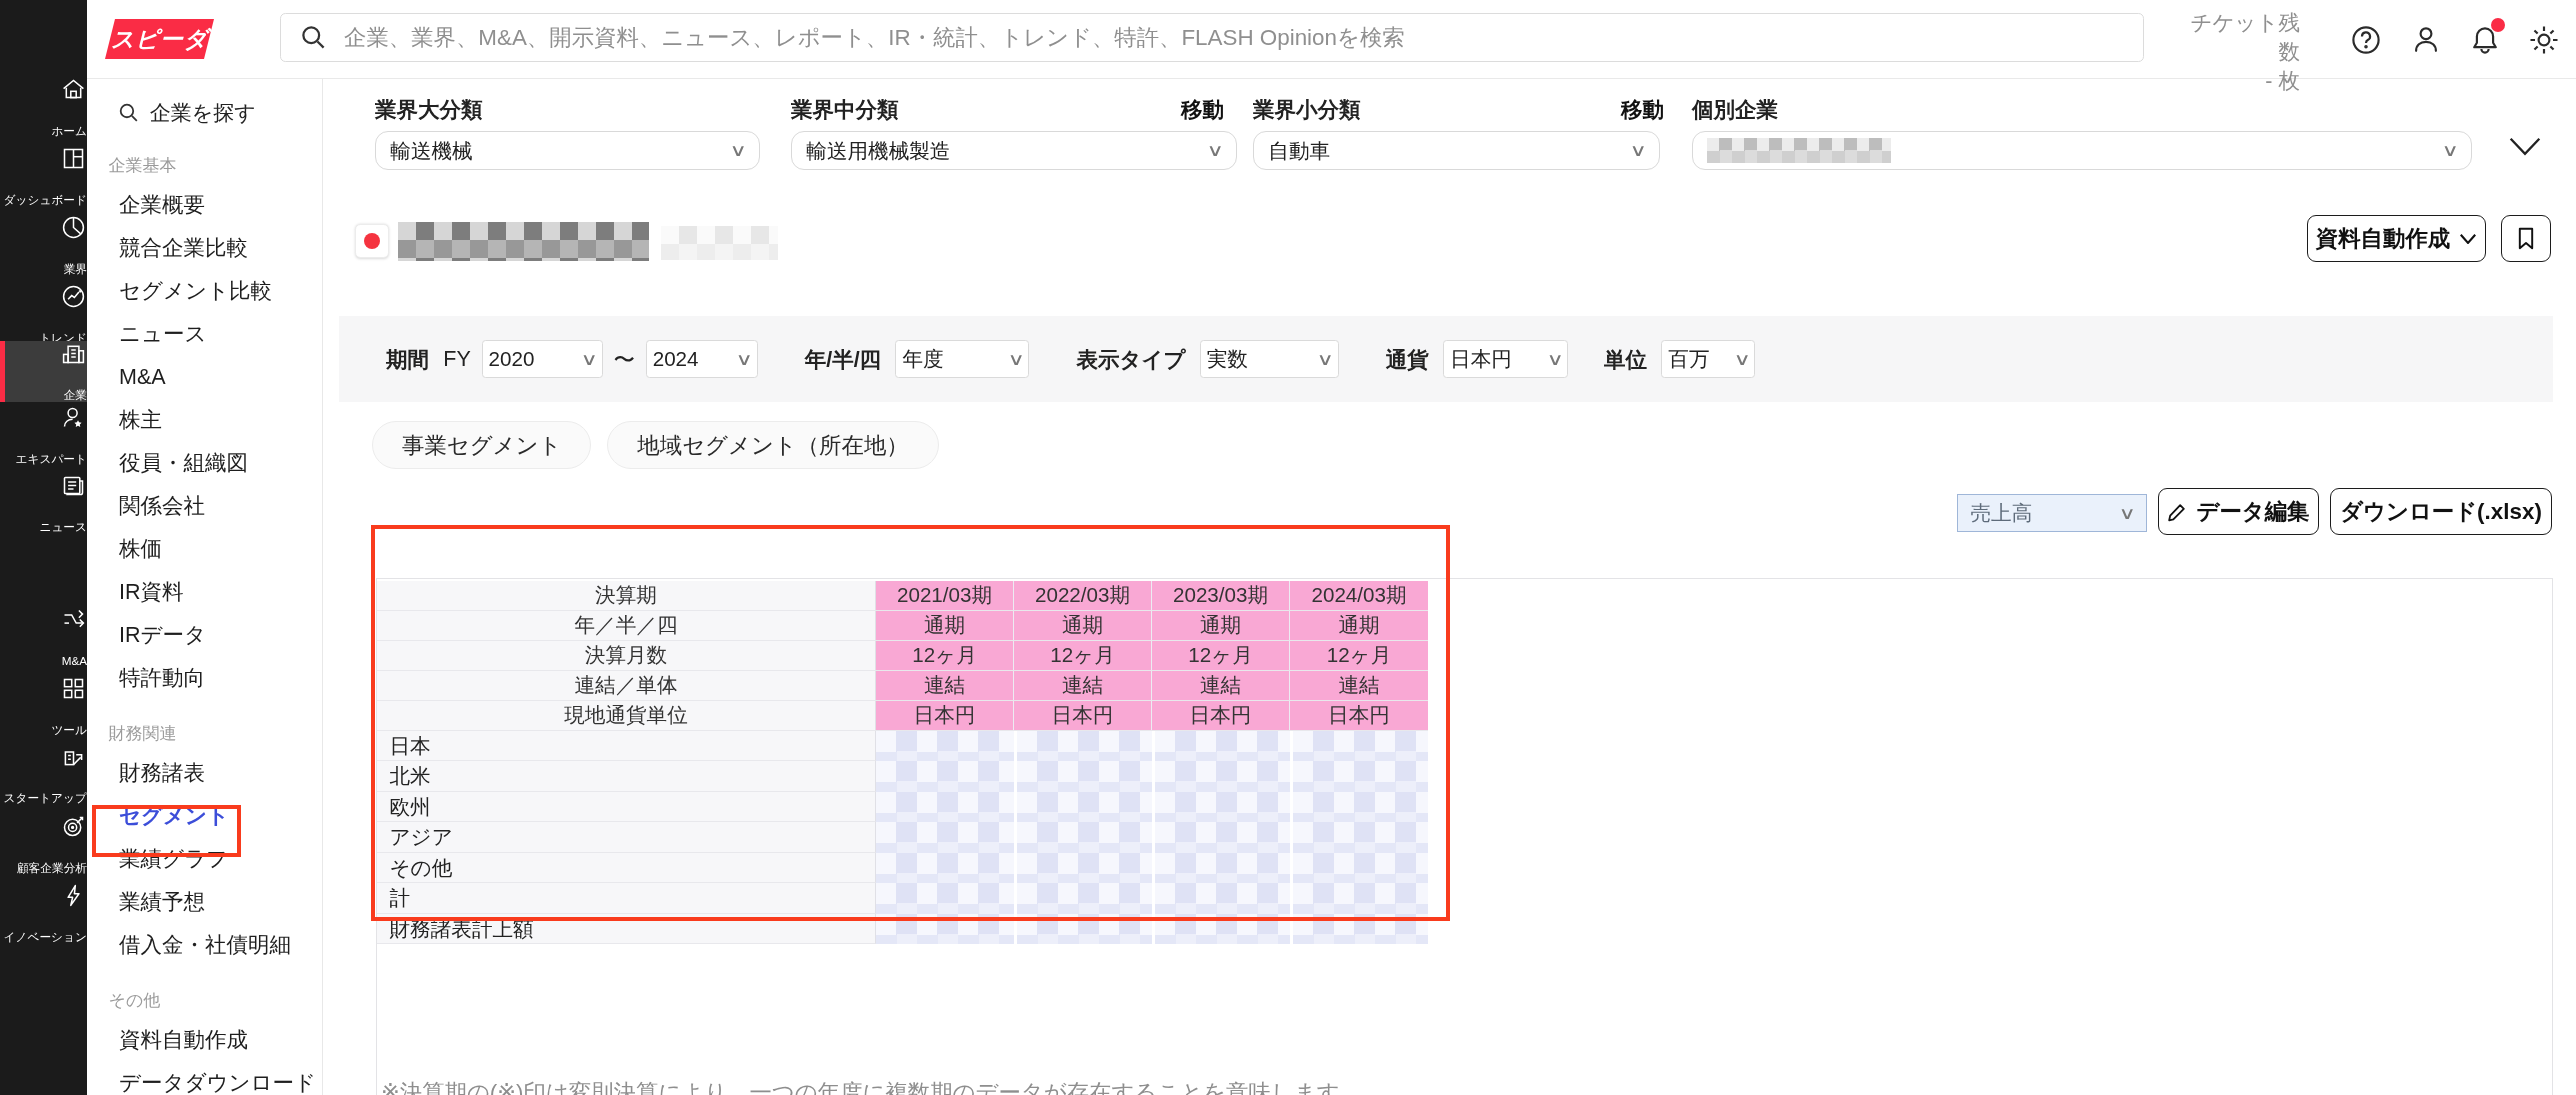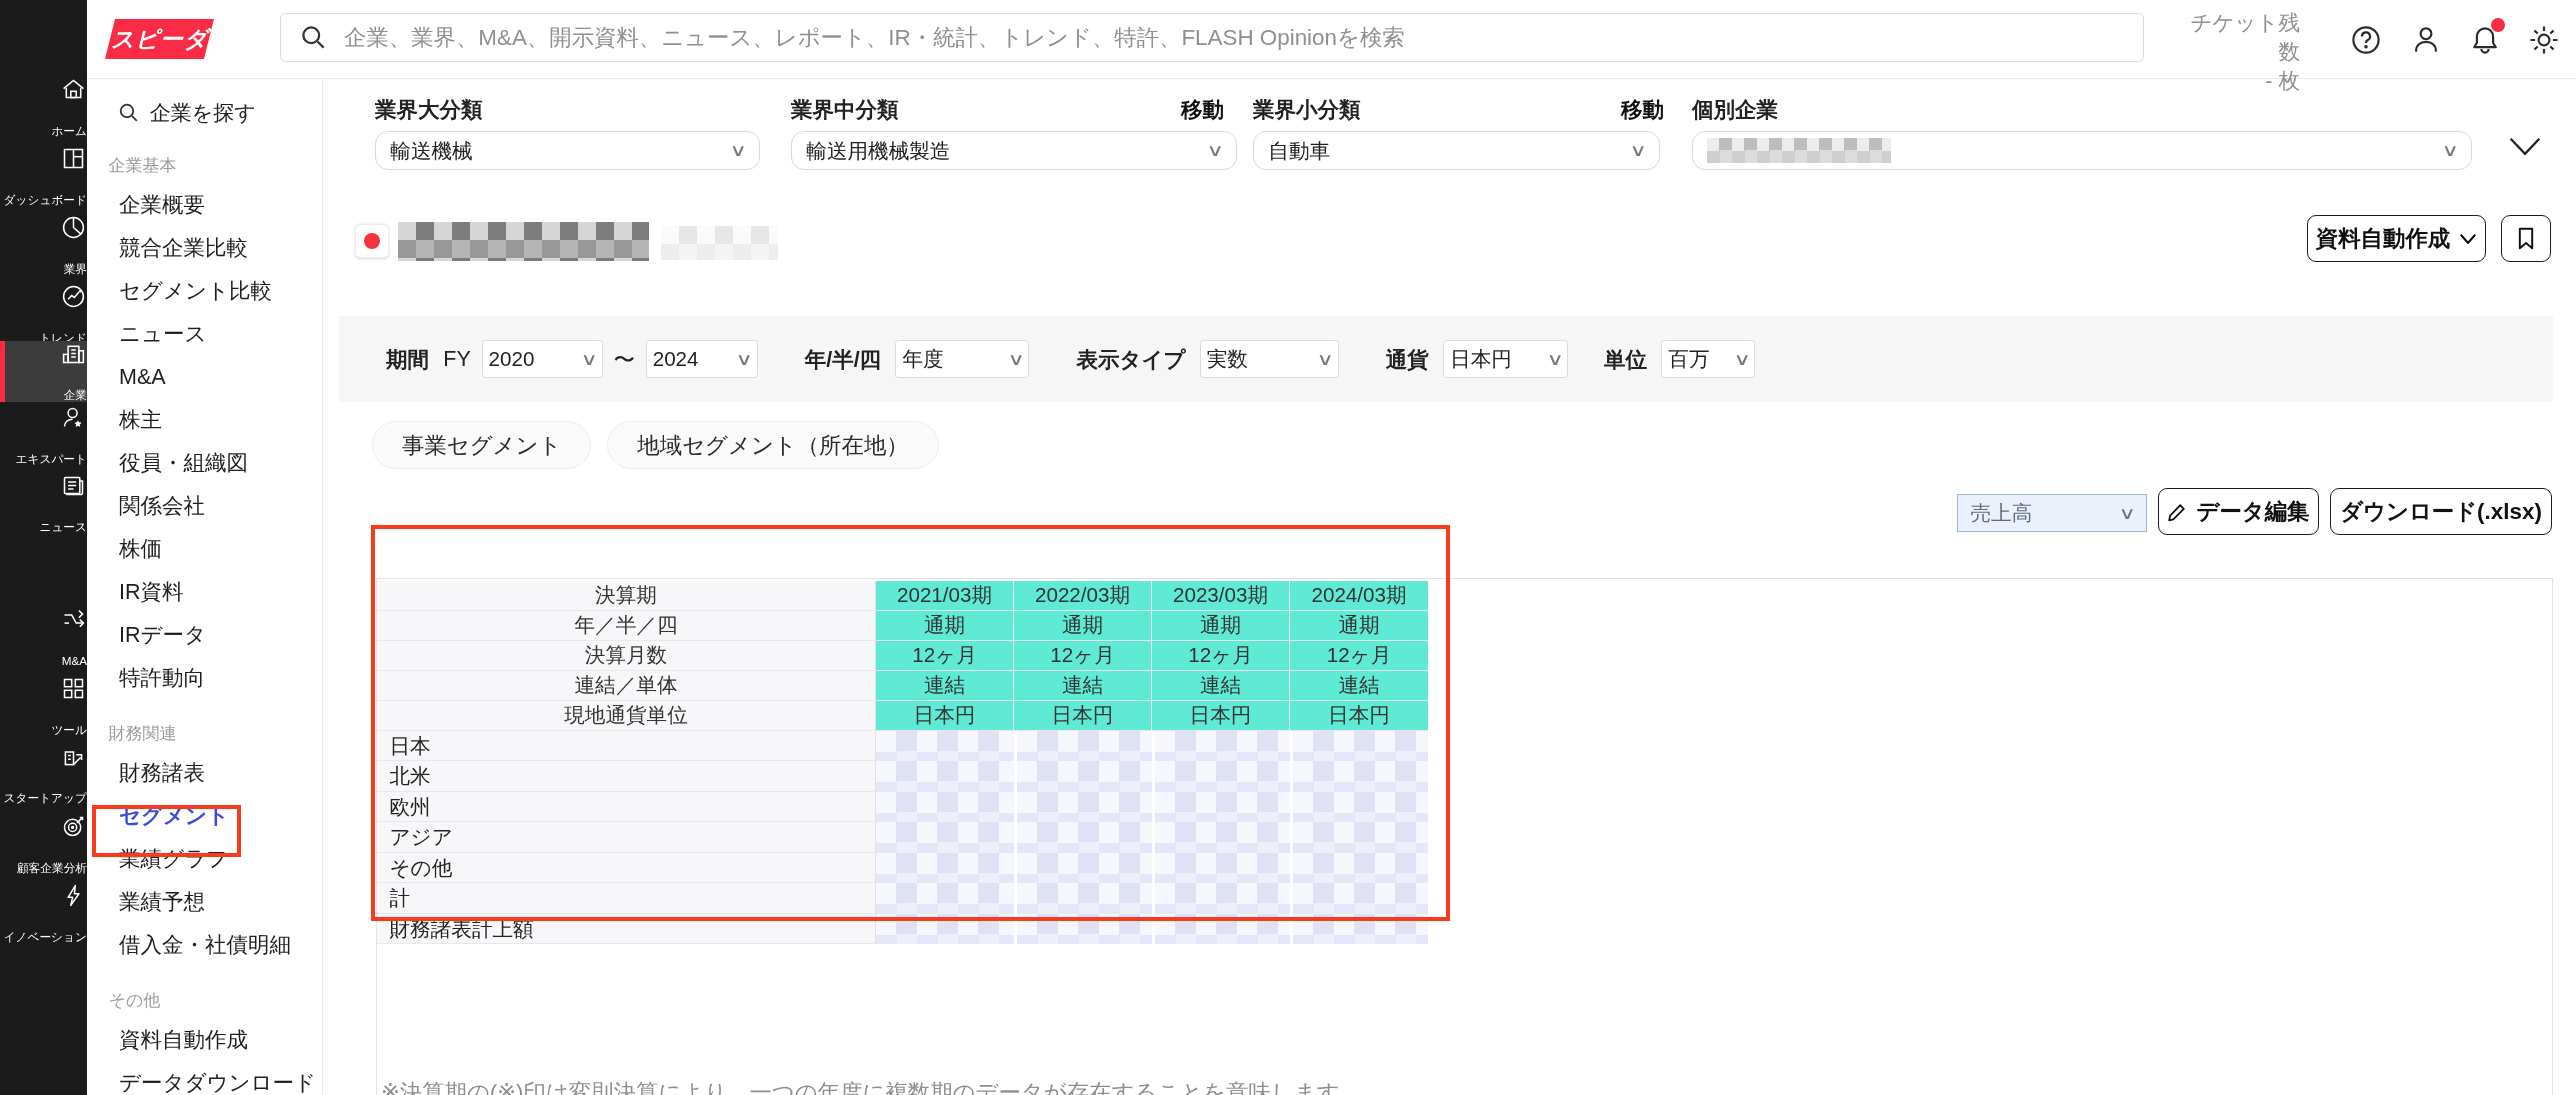--- a/index.html
+++ b/index.html
@@ -85,21 +85,21 @@
 
   
   .panel{position:absolute;left:376px;top:537px;width:2177px;height:535px;background:#fff;
          border:0.9px solid #e3e3e6;box-sizing:border-box;margin-top:41px;}
   .seg-table{position:absolute;left:0px;top:1.8px;width:1051px;}
   .trow{display:flex;}
   .meta-row{height:29px;border-bottom:0.9px solid #e8e8ec;}
   .cell{box-sizing:border-box;display:flex;align-items:center;font-size:20.6px;color:#333;}
   .lcell{width:499px;background:#f7f7f9;border-right:0.9px solid #e0e0e6;}
   .meta-row .lcell{justify-content:center;}
-  .vcell{width:138px;justify-content:center;background:#5eead4;border-right:0.9px solid #ececf2;}
+  .vcell{width:138px;justify-content:center;background:#f9a8d4;border-right:0.9px solid #ececf2;}
   .trow .vcell:last-child{border-right:none;}
   .data-row{height:30.5px;}
   .data-row .lcell{border-bottom:0.9px solid #e8e8ec;padding-left:12.5px;font-size:20.6px;color:#222;}
   .bcell{width:138px;box-sizing:border-box;
         background:conic-gradient(#dfe2f5 25%,#edeffa 0 50%,#e4e7f7 0 75%,#f6f7fd 0);background-size:41px 41px;}
   .bcell+.bcell{border-left:3.6px solid #fff;}
 
   
   .ann{position:absolute;border:4.5px solid #f93b1d;box-sizing:border-box;pointer-events:none;}
   .ann-side{left:92px;top:805px;width:149px;height:52px;}

